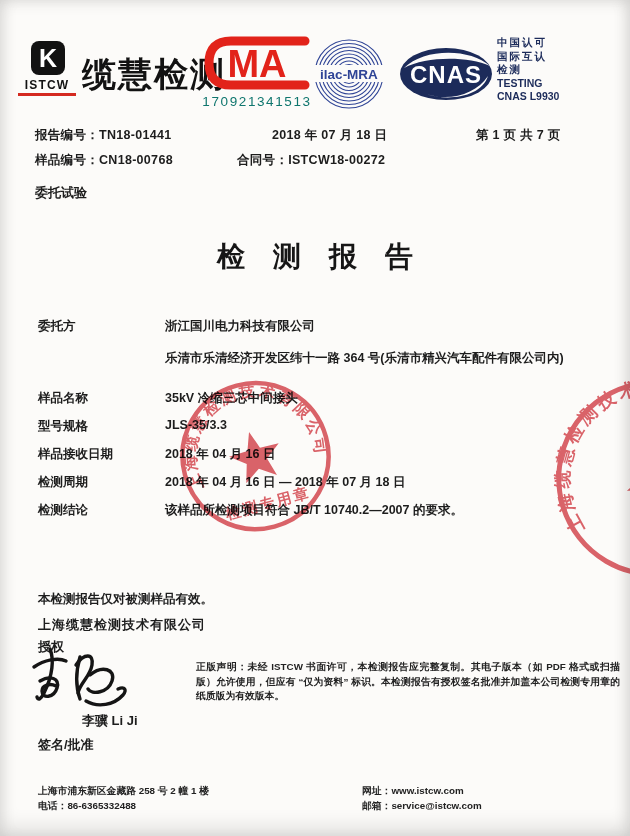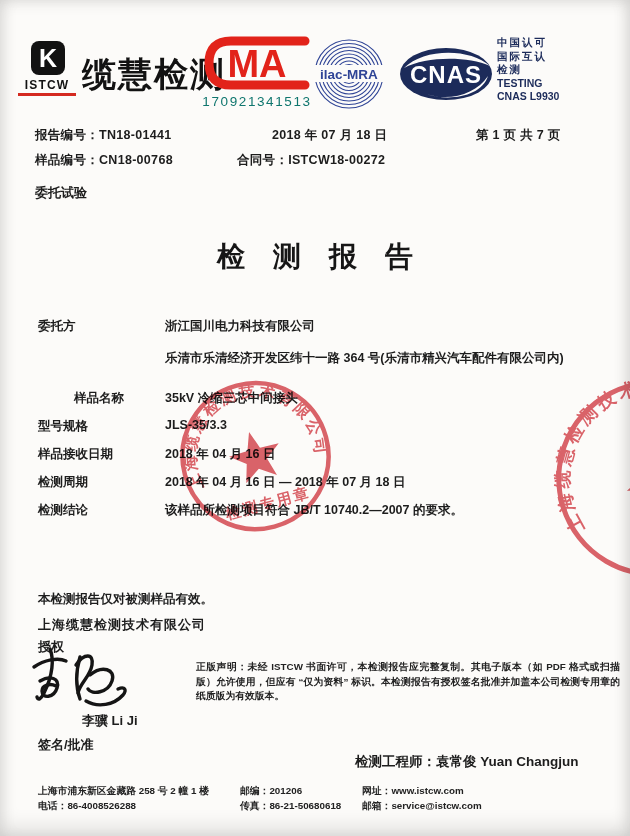--- a/index.html
+++ b/index.html
@@ -102,21 +102,21 @@
   <div class="abs meta-text" style="left:237px;top:152px;"><span>合同号：</span><span>ISTCW18-00272</span></div>
 
   <div class="abs label" style="left:35px;top:184px;font-size:13px;">委托试验</div>
 
   <div class="abs title">检测报告</div>
 
   <div class="abs label" style="left:38px;top:318px;">委托方</div>
   <div class="abs value" style="left:165px;top:318px;">浙江国川电力科技有限公司</div>
   <div class="abs value" style="left:165px;top:350px;">乐清市乐清经济开发区纬十一路 364 号(乐清市精兴汽车配件有限公司内)</div>
 
-  <div class="abs label" style="left:38px;top:390px;margin-left:36px;">样品名称</div>
+  <div class="abs label" style="left:38px;top:390px;">样品名称</div>
   <div class="abs value" style="left:165px;top:390px;">35kV 冷缩三芯中间接头</div>
 
   <div class="abs label" style="left:38px;top:418px;">型号规格</div>
   <div class="abs value" style="left:165px;top:418px;">JLS-35/3.3</div>
 
   <div class="abs label" style="left:38px;top:446px;">样品接收日期</div>
   <div class="abs value" style="left:165px;top:446px;">2018 年 04 月 16 日</div>
 
   <div class="abs label" style="left:38px;top:474px;">检测周期</div>
   <div class="abs value" style="left:165px;top:474px;">2018 年 04 月 16 日 — 2018 年 07 月 18 日</div>
@@ -140,29 +140,24 @@
         <path d="M56,56 C68,63 84,60 93,50 C97,45 95,41 88,44"></path>
       </g>
     </svg>
   </div>
 
   <div class="abs value" style="left:38px;top:712px;font-size:13px;margin-left:44px;">李骥 Li Ji</div>
   <div class="abs value" style="left:38px;top:736px;font-size:13px;">签名/批准</div>
 
   <div class="abs disclaimer" style="left:196px;top:660px;">正版声明：未经 ISTCW 书面许可，本检测报告应完整复制。其电子版本（如 PDF 格式或扫描版）允许使用，但应有 “仅为资料” 标识。本检测报告有授权签名批准并加盖本公司检测专用章的纸质版为有效版本。</div>
 
-  <div class="abs engineer" style="left:355px;top:753px;"><span>检测工程师：</span><span>袁常俊 Yuan Changjun</span></div>
 
   <div class="abs footer-col" style="left:38px;top:783px;">
     <div>上海市浦东新区金藏路 258 号 2 幢 1 楼</div>
-    <div><span>电话：</span><span>86-4008526288</span></div>
-  </div>
-  <div class="abs footer-col" style="left:240px;top:783px;">
-    <div><span>邮编：</span><span>201206</span></div>
-    <div><span>传真：</span><span>86-21-50680618</span></div>
+    <div><span>电话：</span><span>86-6365332488</span></div>
   </div>
   <div class="abs footer-col" style="left:362px;top:783px;">
     <div><span>网址：</span><span>www.istcw.com</span></div>
     <div><span>邮箱：</span><span>service@istcw.com</span></div>
   </div>
 
   <div class="abs stamp" style="left:176px;top:376px;transform:rotate(-15deg);">
     <svg width="160" height="160" viewBox="0 0 160 160">
       <defs>
           <path id="ringA" d="M 23.6,100.5 A 60,60 0 1 1 136.4,100.5"></path>

